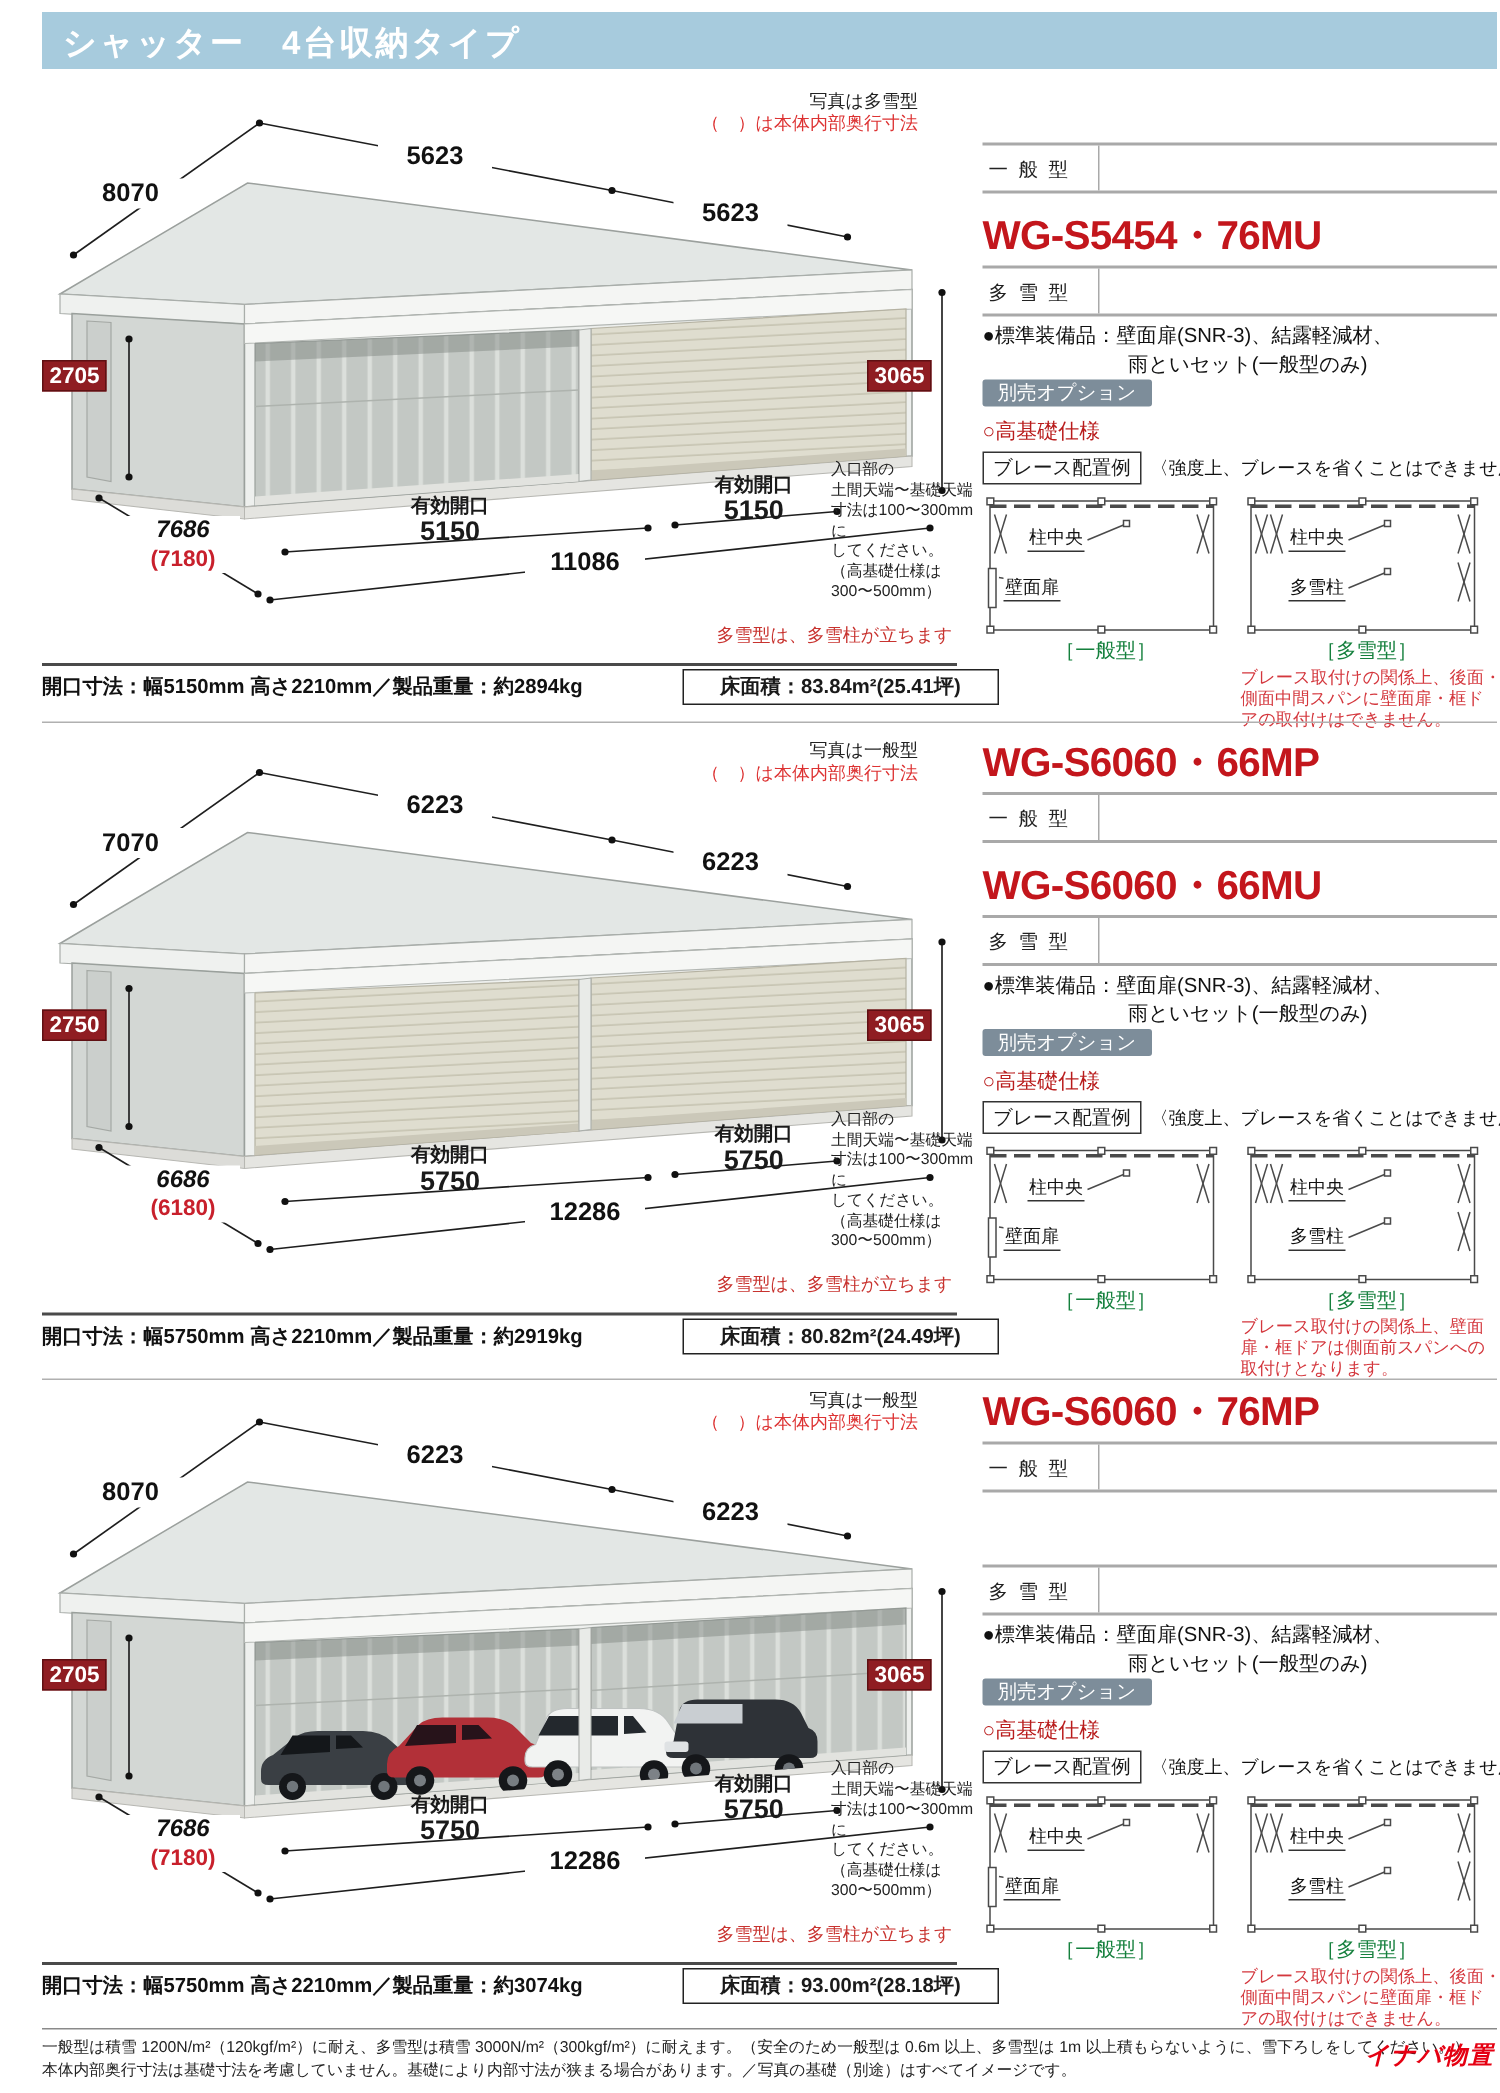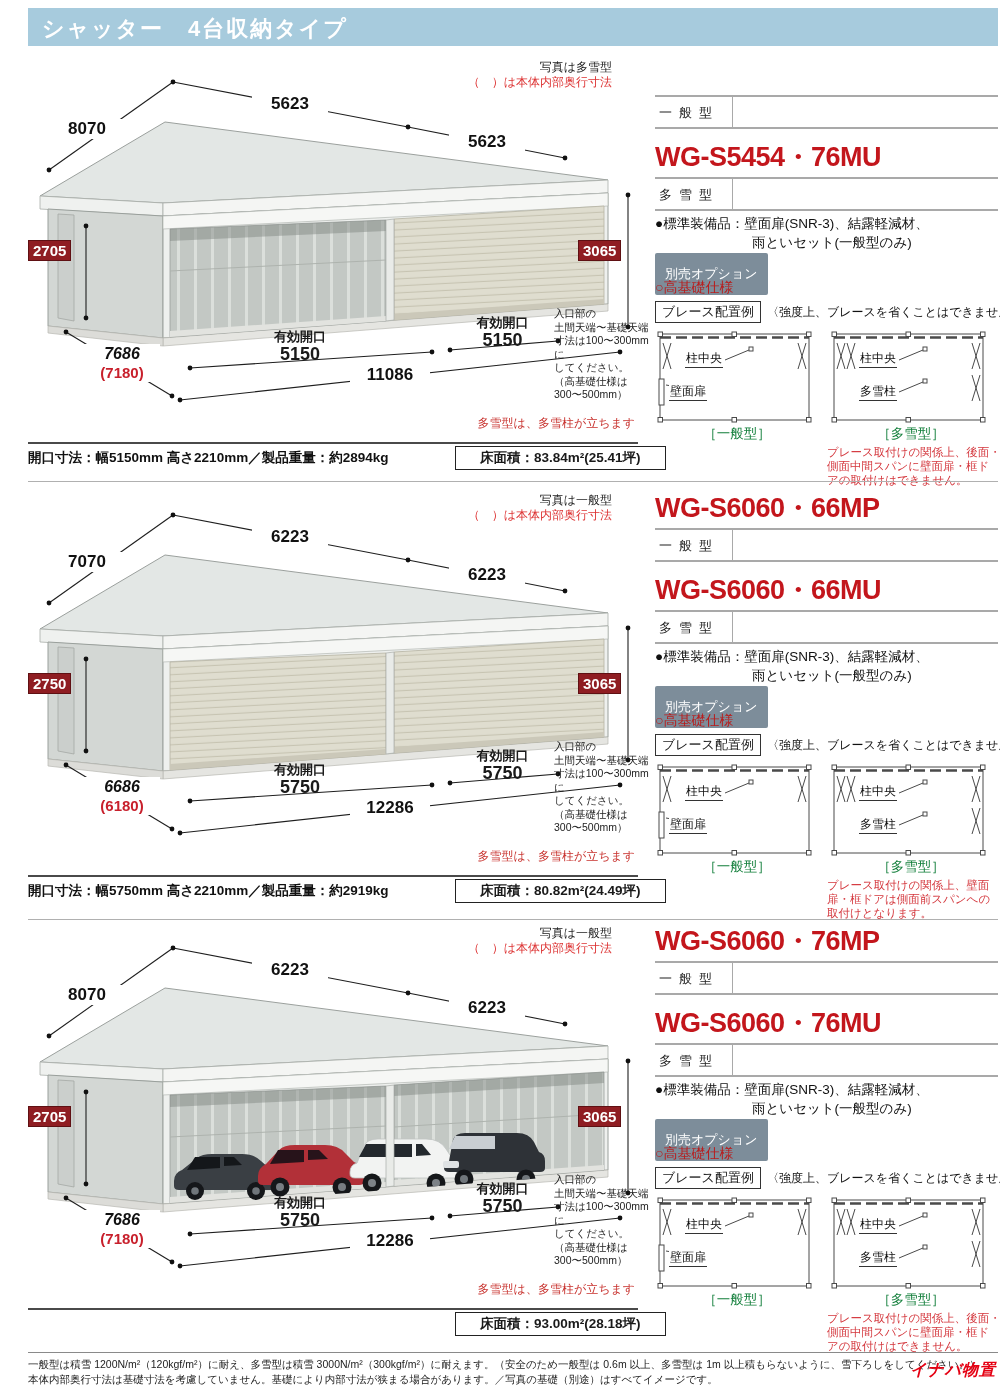--- a/index.html
+++ b/index.html
@@ -25,21 +25,21 @@
   .botrule{position:absolute;left:28px;top:387px;width:610px;border-top:2px solid #4a4a4a;height:0;}
   .specline{position:absolute;left:28px;top:394px;font-size:13.5px;font-weight:600;color:#111;}
   .floorbox{position:absolute;left:455px;top:391px;border:1.5px solid #222;padding:2px 24px;font-size:13.5px;font-weight:bold;background:#fff;}
   
   .rcol{position:absolute;left:655px;top:0;width:345px;height:433px;}
   .mname{position:absolute;left:0;font-size:27px;font-weight:bold;color:#c3161c;letter-spacing:-0.5px;white-space:nowrap;}
   .mrow{position:absolute;left:0;width:343px;height:30px;border-top:2px solid #a9a9a9;border-bottom:2px solid #a9a9a9;}
   .mrow::after{content:'';position:absolute;left:77px;top:0;bottom:0;border-left:1.5px solid #a9a9a9;}
   .mtype{position:absolute;left:4px;top:7px;font-size:13px;letter-spacing:7px;color:#222;}
   .stdline{position:absolute;font-size:13.5px;color:#111;white-space:nowrap;}
-  .badge{position:absolute;left:0;top:198px;background:#7d8d9a;color:#fff;font-size:13px;padding:12px 10px;border-radius:2px;}
+  .badge{position:absolute;left:0;top:198px;background:#7d8d9a;color:#fff;font-size:13px;padding:0 10px;border-radius:2px;}
   .optitem{position:absolute;left:0;top:224px;font-size:14px;color:#b91c1c;}
   .bracebox{position:absolute;left:0;top:246px;border:1.5px solid #333;font-size:13px;padding:1px 6px;background:#fff;}
   .bracenote{position:absolute;left:112px;top:249px;font-size:12px;color:#111;white-space:nowrap;}
   .bdiag{position:absolute;width:160px;height:126px;top:268px;}
   .bd1{left:2px;} .bd2{left:176px;}
   .bdlab{position:absolute;font-size:12px;background:#fff;padding:0 1px;border-bottom:1px solid #333;color:#111;white-space:nowrap;}
   .bdcap{position:absolute;top:102px;left:0;width:160px;text-align:center;font-size:13.5px;color:#15803d;}
   .rednote{position:absolute;left:172px;top:390px;font-size:11.5px;line-height:14px;color:#d4373d;white-space:nowrap;}
   
   .sep{position:absolute;left:28px;right:2px;border-top:1px solid #b0b0b0;height:0;}
@@ -370,27 +370,27 @@
     <div class="oplab">有効開口</div>
     <div class="opnum">5750</div>
   </div>
   <div class="opening" style="left:450px;top:260px;width:105px">
     <div class="oplab">有効開口</div>
     <div class="opnum">5750</div>
   </div>
   <div class="entnote">入口部の<br>土間天端〜基礎天端<br>寸法は100〜300mmに<br>してください。<br>（高基礎仕様は<br>300〜500mm）</div>
   <div class="snownote">多雪型は、多雪柱が立ちます</div>
   <div class="botrule"></div>
+  <div class="specline">開口寸法：幅5750mm 高さ2210mm／製品重量：約3074kg</div>
   <div class="floorbox">床面積：93.00m²(28.18坪)</div>
   <div class="rcol">
     <div class="mname" style="top:2px">WG-S6060・76MP</div>
     <div class="mrow" style="top:40px">
         <div class="mtype">一般型</div>
       </div>
-    <div class="mname" style="top:84px">WG-S6060・76MU</div>
     <div class="mrow" style="top:122px">
         <div class="mtype">多雪型</div>
       </div>
     <div class="stdline" style="top:160px;left:0">●標準装備品：壁面扉(SNR-3)、結露軽減材、</div>
     <div class="stdline" style="top:179px;left:97px">雨といセット(一般型のみ)</div>
     <div class="badge">別売オプション</div>
     <div class="optitem">○高基礎仕様</div>
     <div class="bracebox">ブレース配置例</div>
     <div class="bracenote">〈強度上、ブレースを省くことはできません。〉</div>
     <div class="bdiag bd1">

